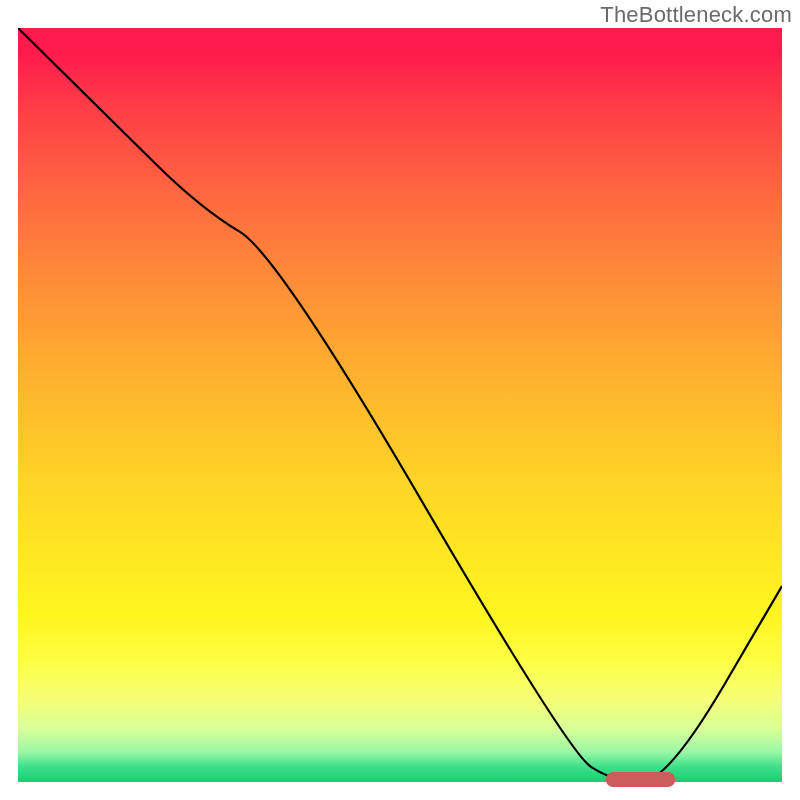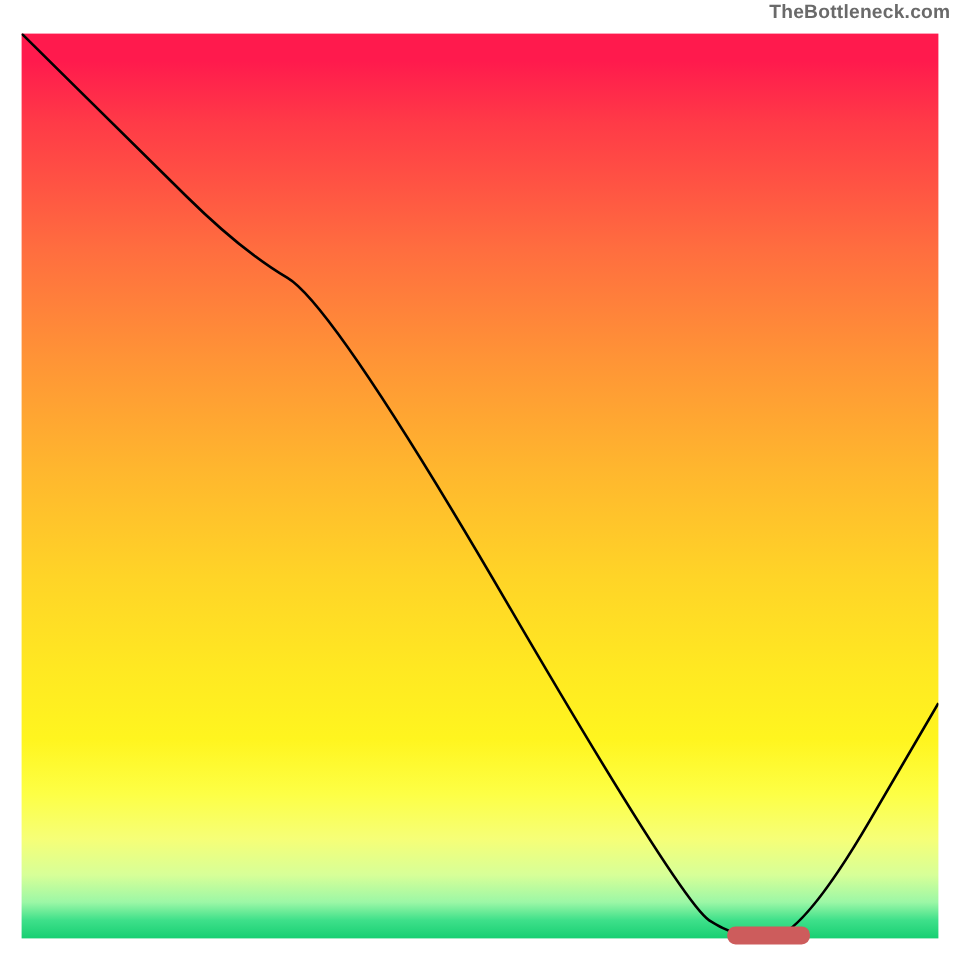--- a/index.html
+++ b/index.html
@@ -13,22 +13,22 @@
   .chart-container {
     position: relative;
     width: 800px;
     height: 800px;
   }
   .watermark {
     position: absolute;
     top: 2px;
     right: 8px;
     font-family: Arial, Helvetica, sans-serif;
-    font-size: 16px;
-    font-weight: 700;
+    font-size: 22px;
+    font-weight: 400;
     color: #6a6a6a;
     letter-spacing: 0.2px;
     z-index: 10;
     margin-left: 33px;
   }
   .plot-area {
     position: absolute;
     left: 18px;
     top: 28px;
     width: 764px;

